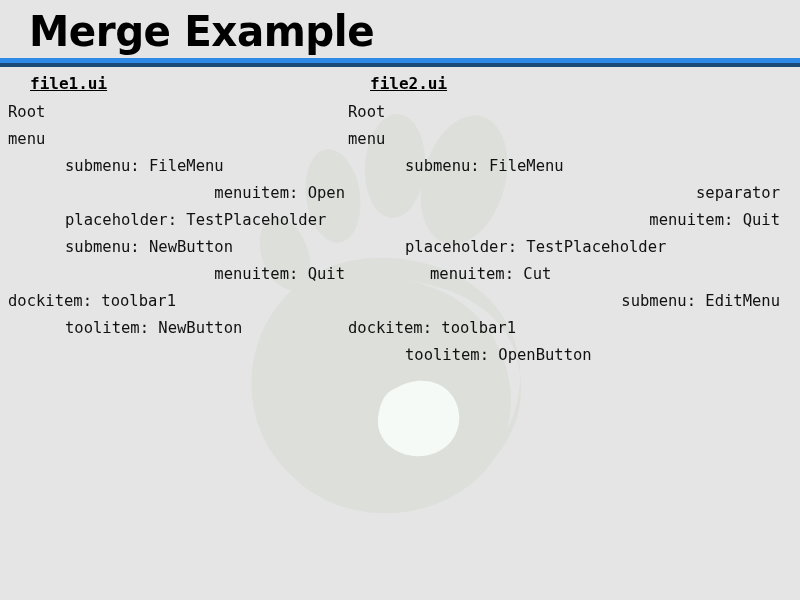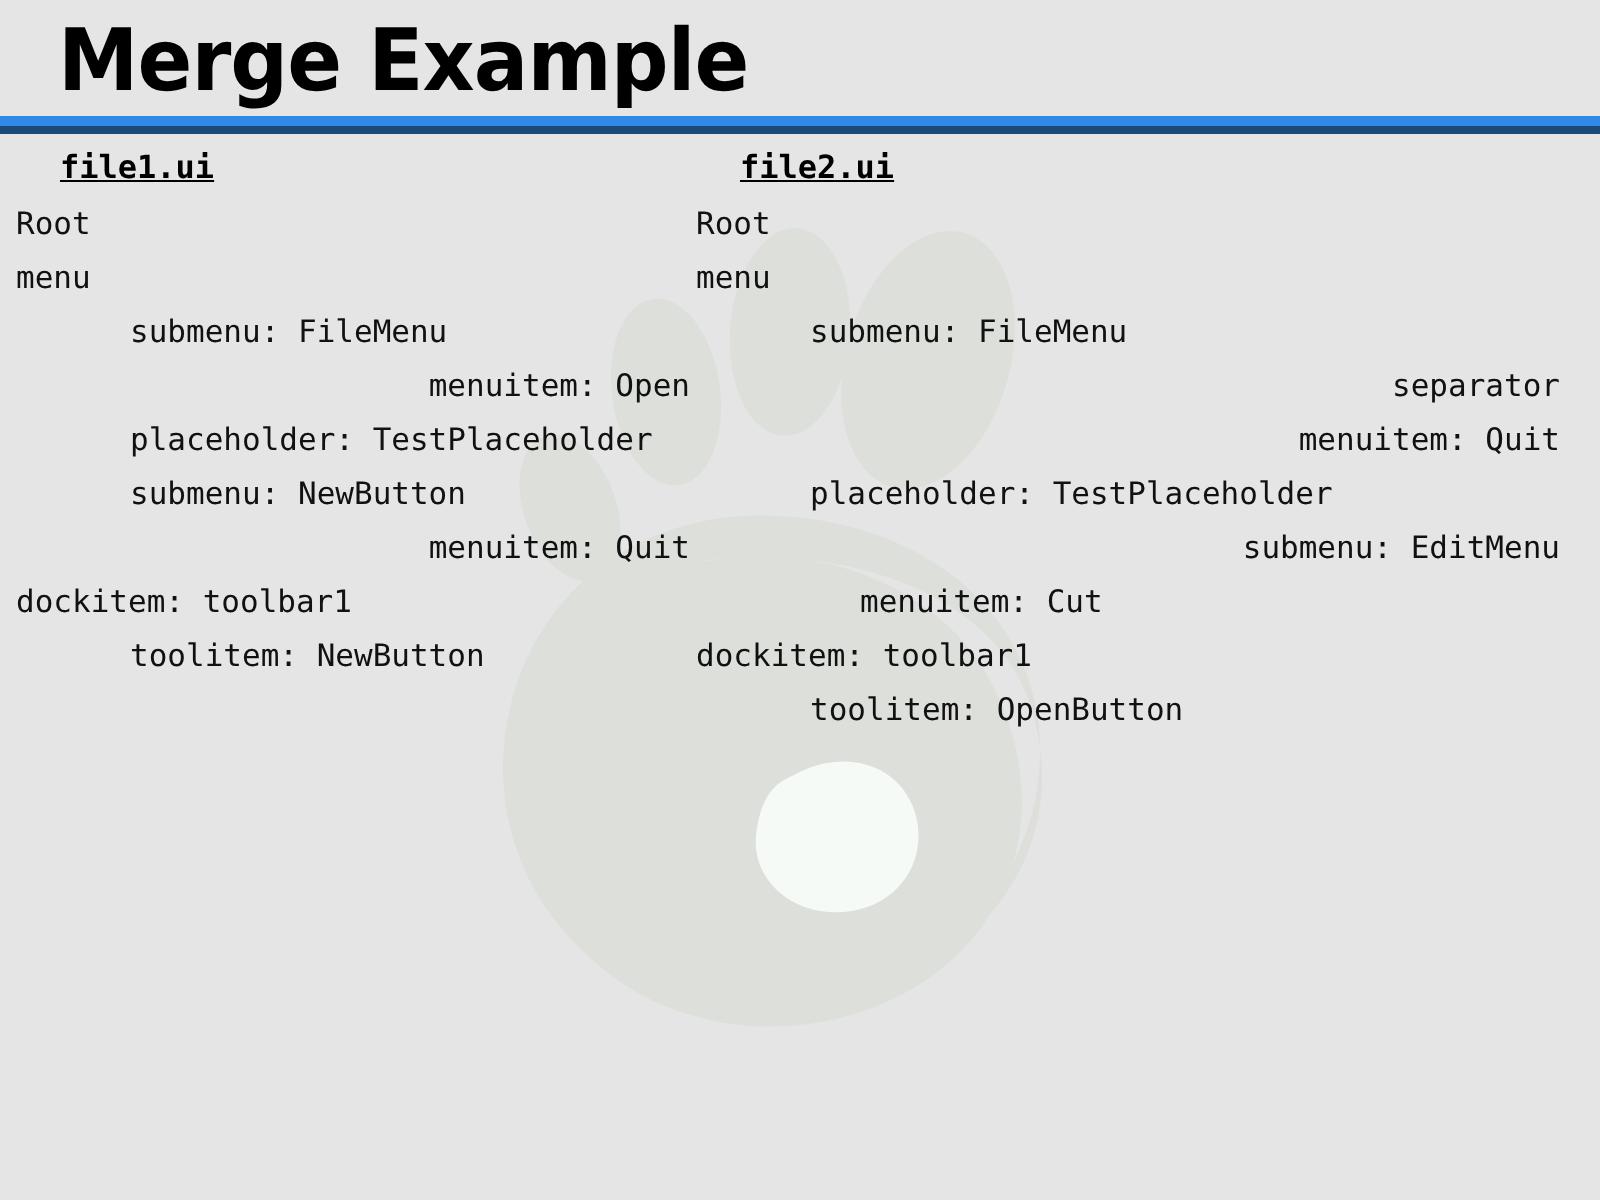--- a/index.html
+++ b/index.html
@@ -184,20 +184,20 @@
 
   <div id="column-right" class="column">
     <div class="column-header">file2.ui</div>
     <ul class="tree">
       <li class="tree-node lvl-0">Root</li>
       <li class="tree-node lvl-1">menu</li>
       <li class="tree-node lvl-2">submenu: FileMenu</li>
       <li class="tree-node lvl-3">separator</li>
       <li class="tree-node lvl-3">menuitem: Quit</li>
       <li class="tree-node lvl-2">placeholder: TestPlaceholder</li>
+      <li class="tree-node lvl-4">menuitem: Cut</li>
       <li class="tree-node lvl-3">submenu: EditMenu</li>
-      <li class="tree-node lvl-4">menuitem: Cut</li>
       <li class="tree-node lvl-1">dockitem: toolbar1</li>
       <li class="tree-node lvl-2">toolitem: OpenButton</li>
     </ul>
   </div>
 
 </div>
 
 </body></html>

